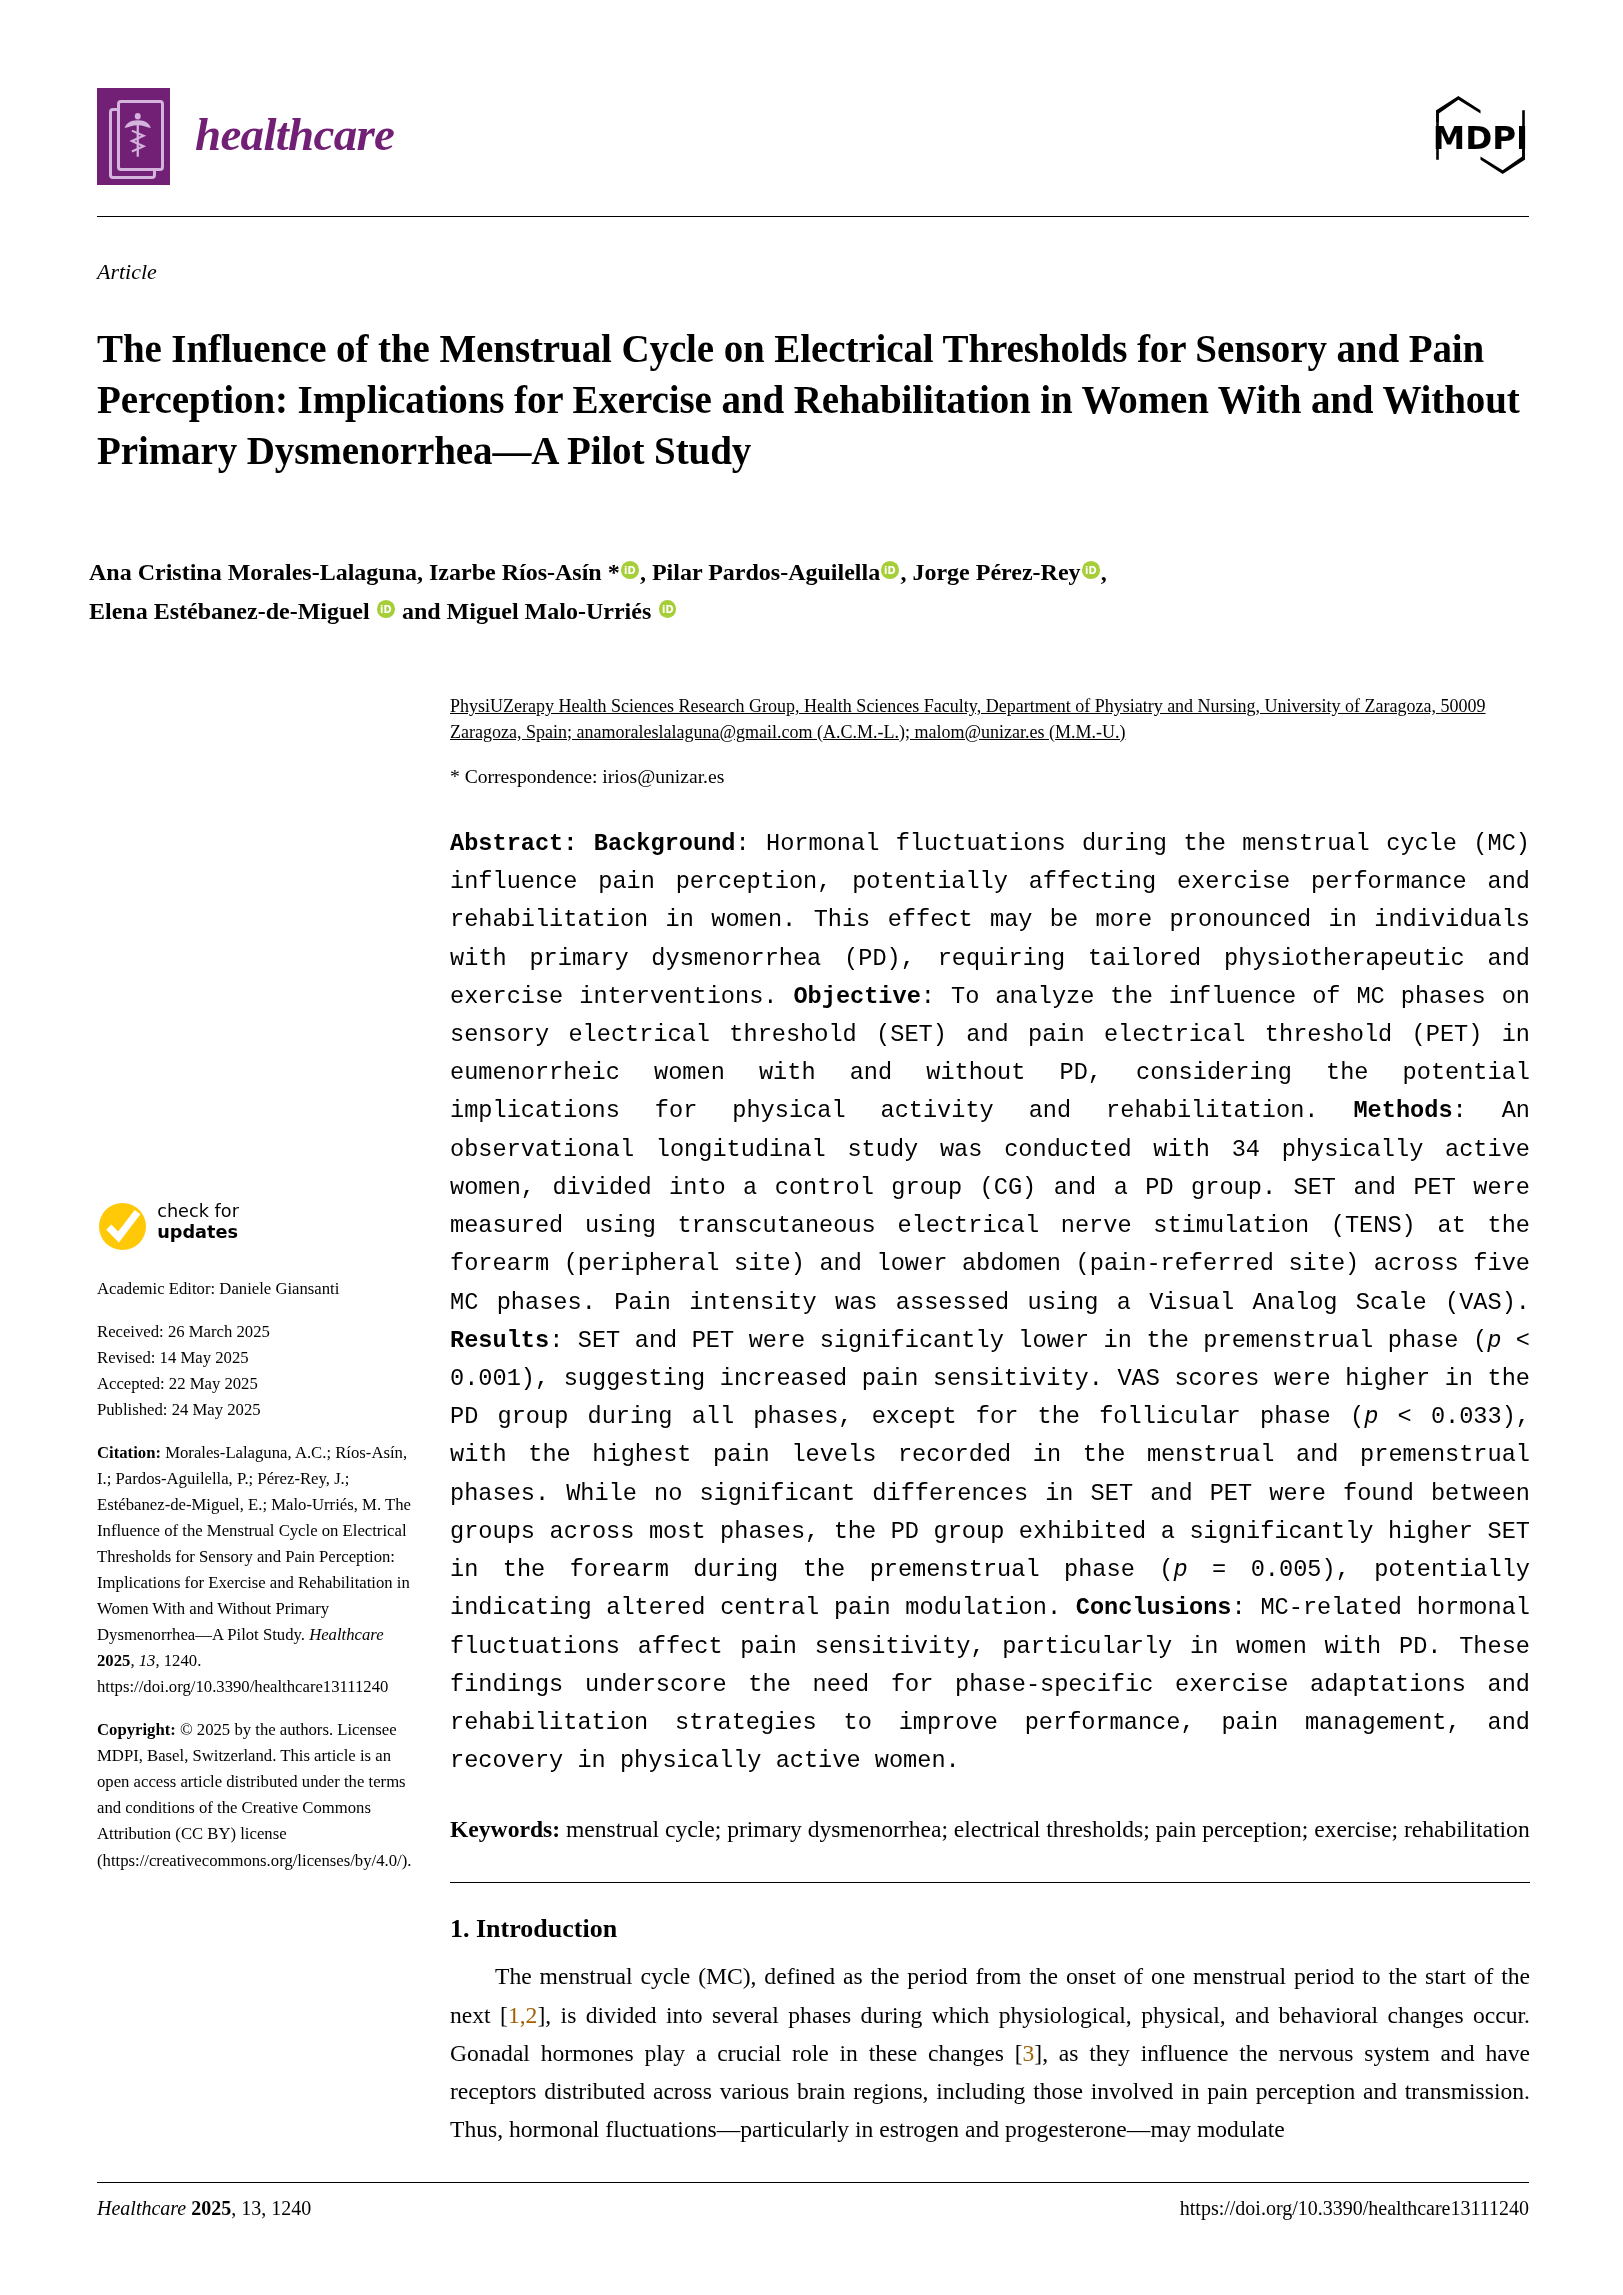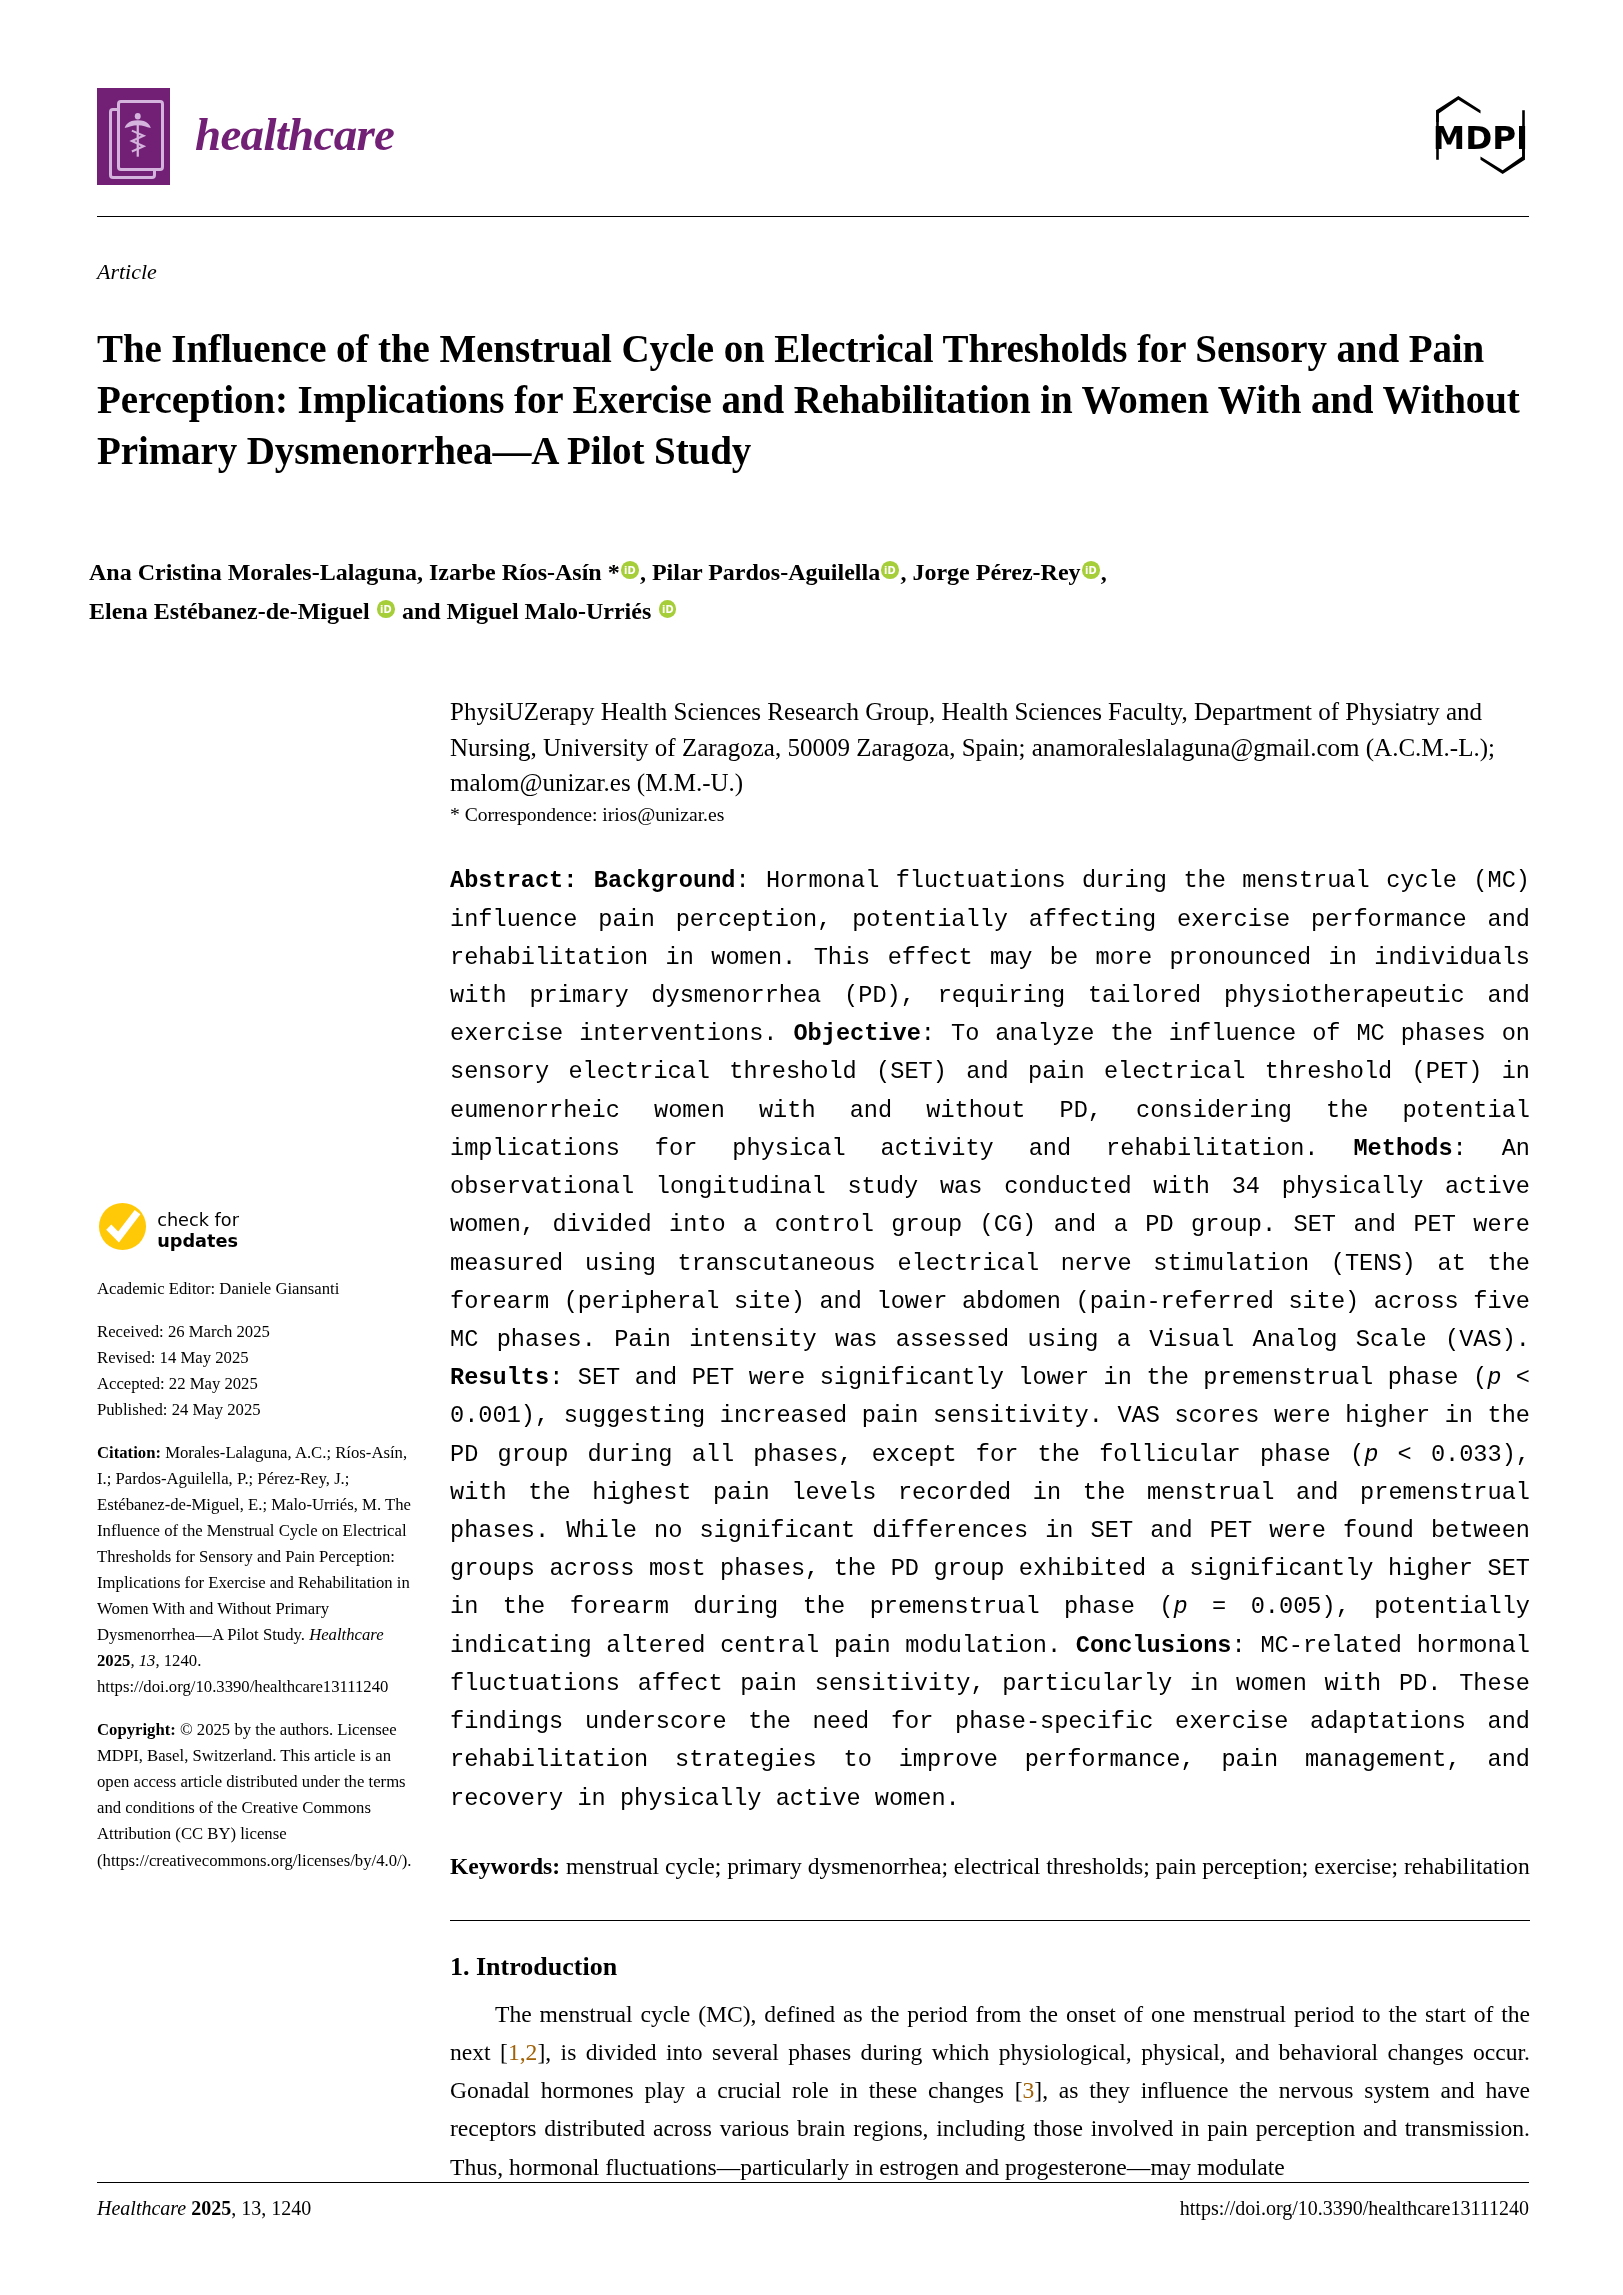--- a/index.html
+++ b/index.html
@@ -137,21 +137,21 @@
   .sidebar {
     position: absolute;
     left: 97px;
     top: 1201px;
     width: 314px;
     font-size: 16.7px;
     line-height: 1.56;
   }
   .cfu {
     display: flex;
-    align-items: flex-end;
+    align-items: flex-start;
     margin-bottom: 23.6px;
   }
   .cfu-badge {
     width: 51px;
     height: 51px;
     flex: none;
     position: relative;
   }
   .cfu-text {
     margin-left: 9.2px;
@@ -168,23 +168,24 @@
   .sb-i { font-style: italic; }
 
   
   .main {
     position: absolute;
     left: 450px;
     top: 694px;
     width: 1080px;
   }
   .affil {
-    font-size: 25px;
+    font-size: 18px;
     line-height: 1.42;
-    margin: 0 0 0 0;
+    margin: 0 0 18px 0;
+    text-decoration: underline;
   }
   .corr {
     font-size: 19.6px;
     line-height: 1.42;
     margin: 0;
     padding-left: 22px;
     text-indent: -22px;
   }
   .abstract {
     margin-top: 34px;

